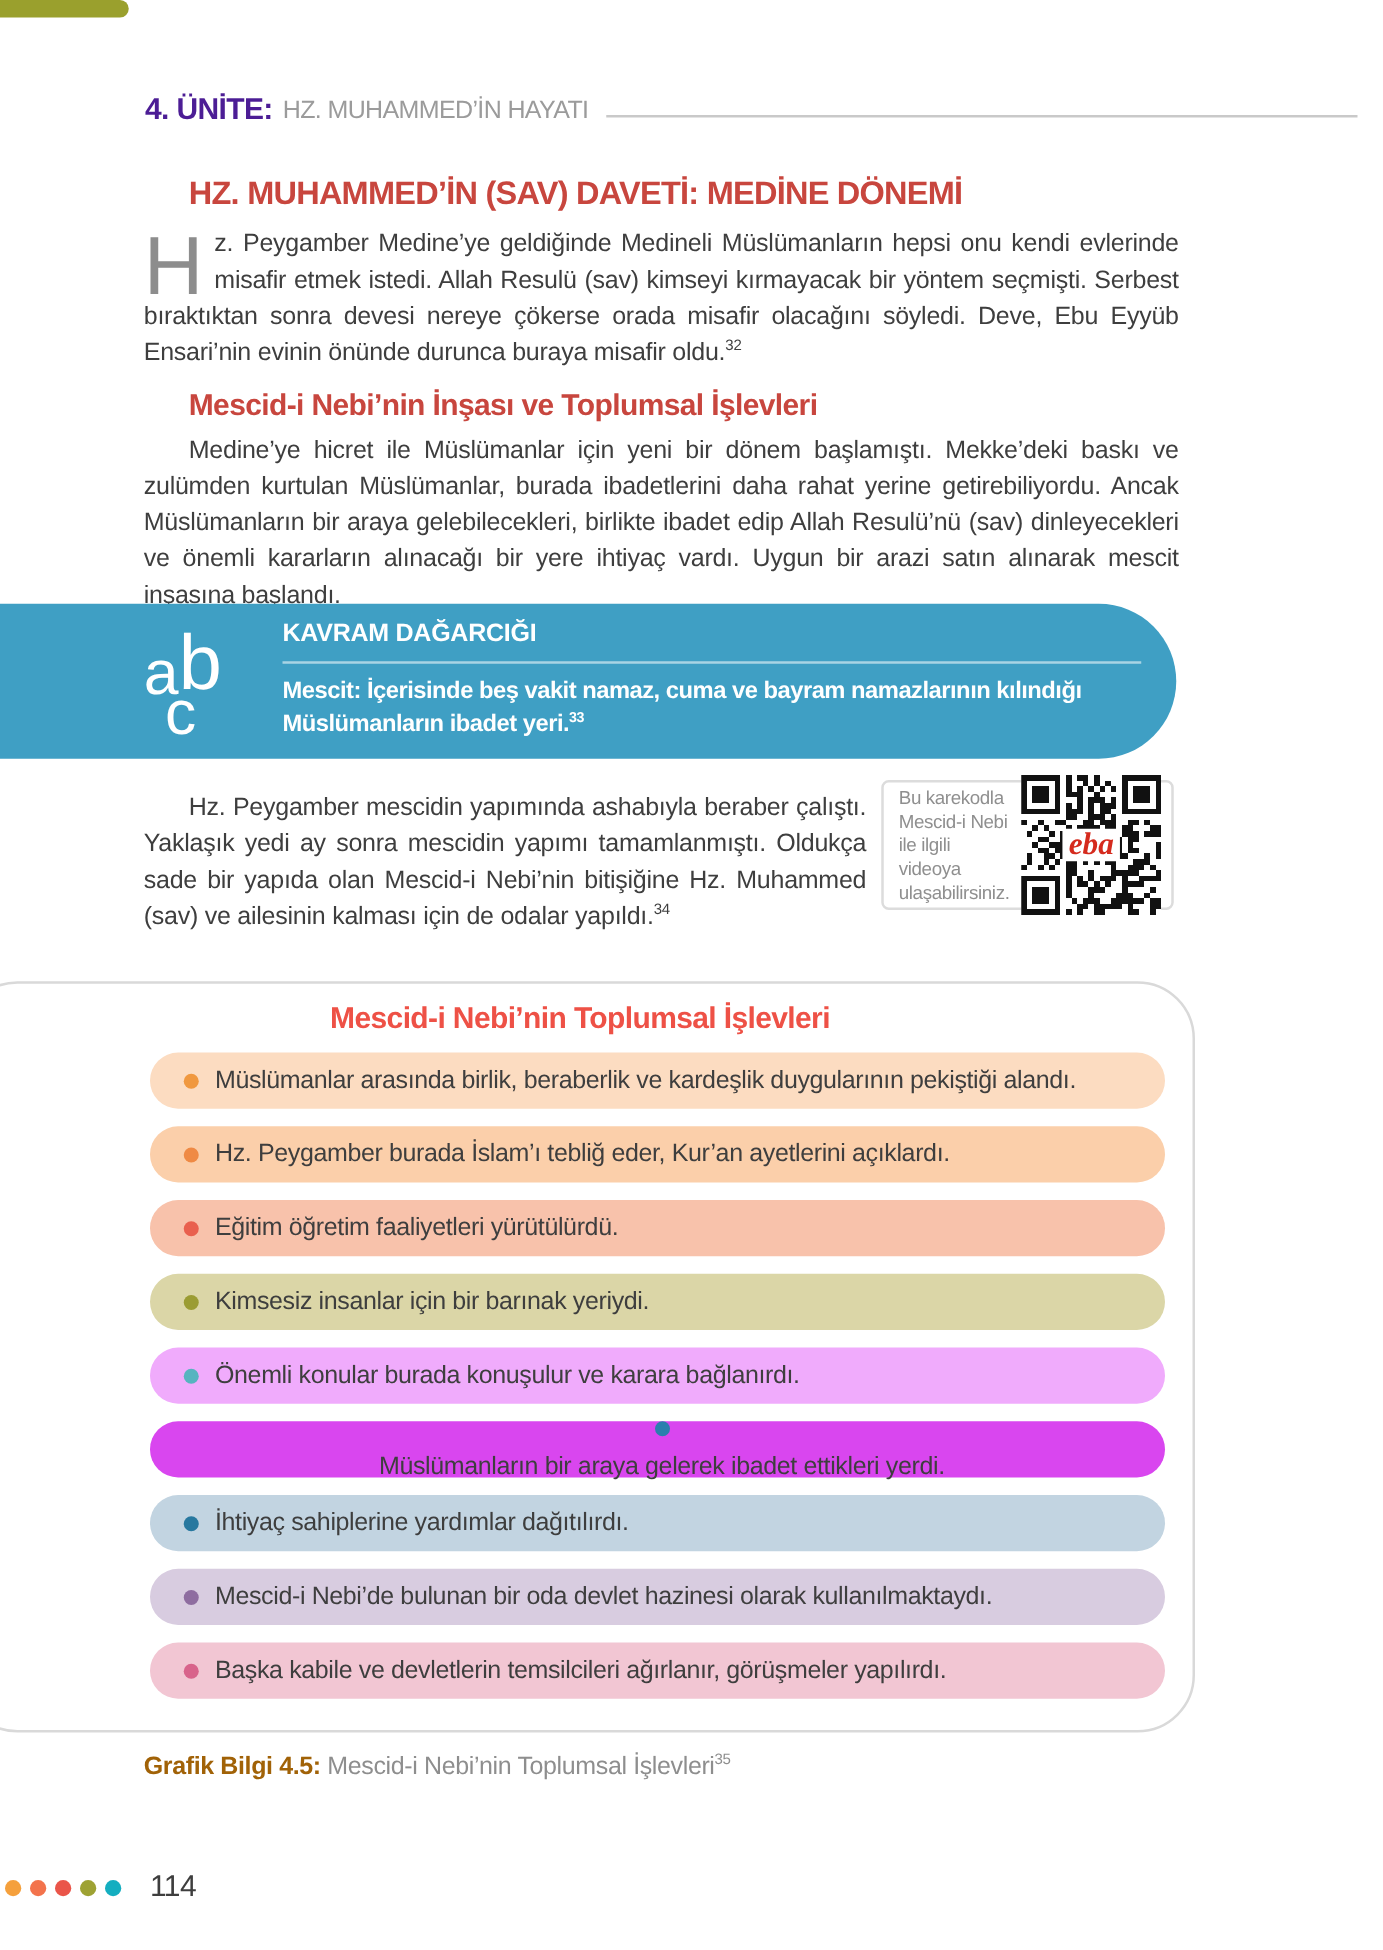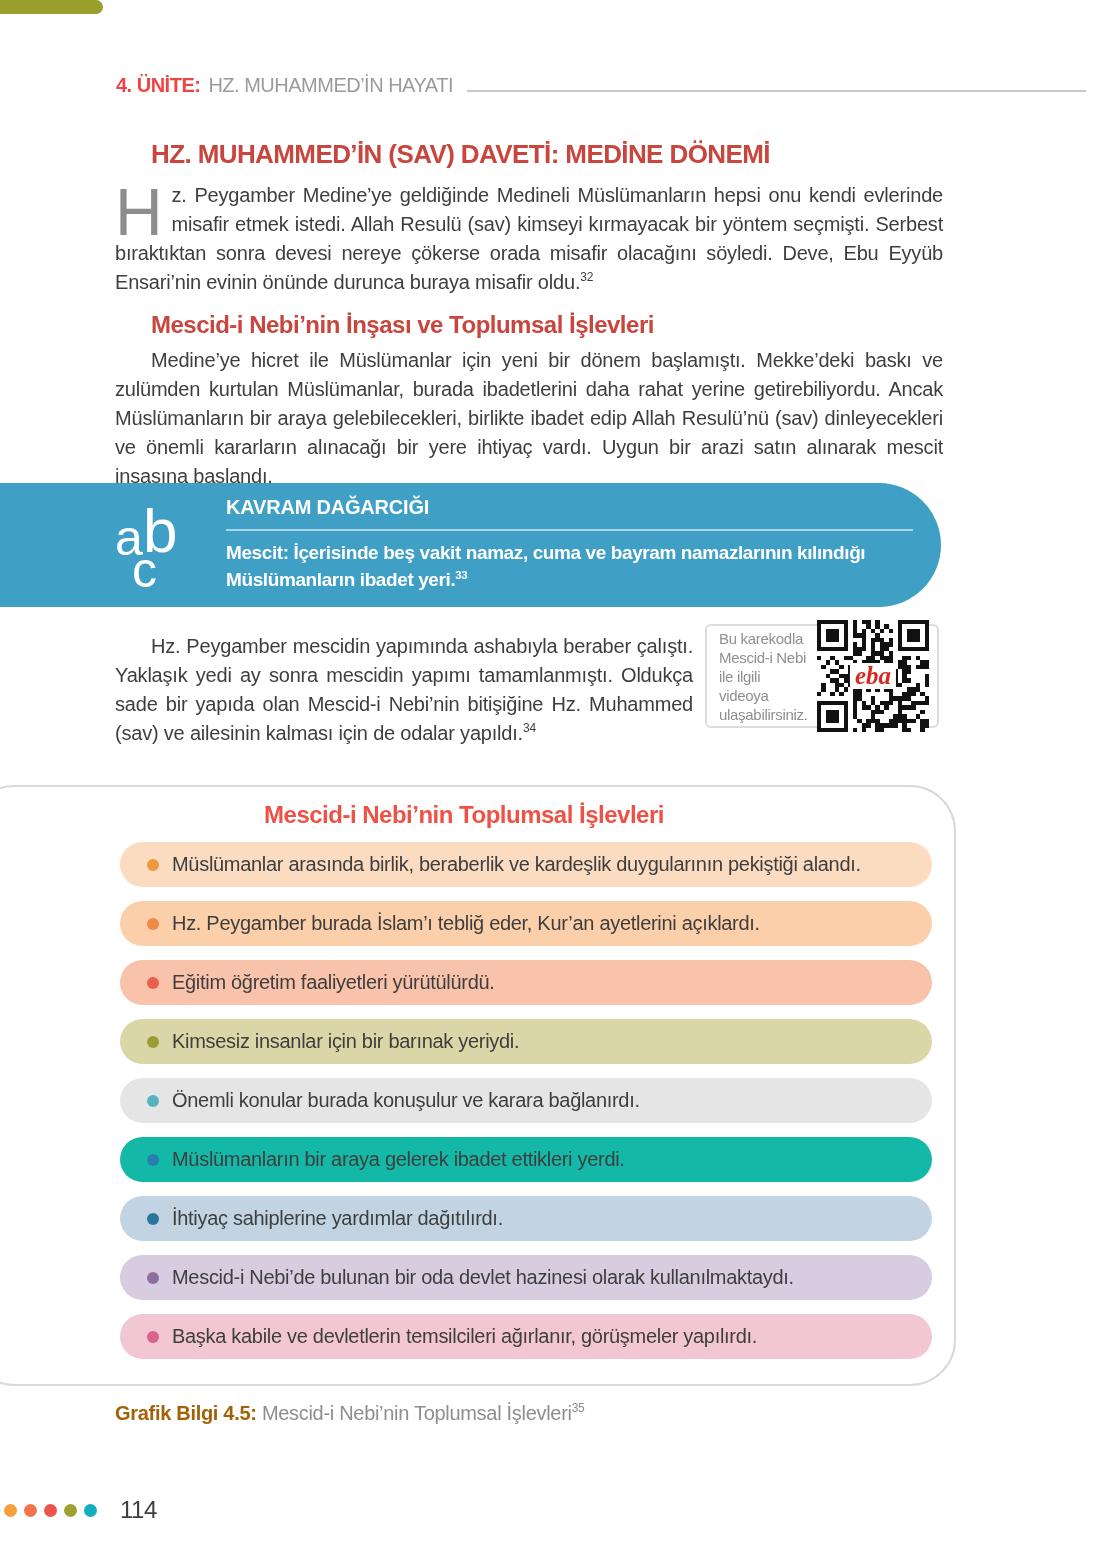--- a/index.html
+++ b/index.html
@@ -8,21 +8,21 @@
     position:relative; width:1106px; height:1560px; background:#ffffff;
     overflow:hidden; font-family:"Liberation Sans", sans-serif; color:#3e3e3e;
   }
   sup { font-size:60%; vertical-align:super; line-height:0; }
 
   
   .unit-bar { position:absolute; left:0; top:76; width:103px; height:14px;
               background:#9aa02d; border-radius:0 7px 7px 0; }
   .unit-row { position:absolute; left:116px; top:74px; width:970px;
               display:flex; align-items:center; gap:8px; }
-  .unit-label { font-size:20px; font-weight:bold; color:#ef4444; letter-spacing:-0.5px; white-space:nowrap; }
+  .unit-label { font-size:24px; font-weight:bold; color:#4c1d95; letter-spacing:-0.5px; white-space:nowrap; }
   .unit-title { font-size:20px; color:#9b9b9b; letter-spacing:-0.5px; white-space:nowrap; }
   .unit-line { flex:1; height:2px; background:#c9c9c9; margin-left:6px; margin-top:10px; }
 
   
   .main-title { position:absolute; left:151px; top:139px; font-size:26px; font-weight:bold;
                 color:#c8463e; letter-spacing:-0.6px; }
   .para { position:absolute; text-align:justify; font-size:20px; line-height:29px; color:#3e3e3e;
           letter-spacing:-0.2px; }
   .p1 { left:115px; top:181px; width:828px; }
   .dropcap { float:left; font-size:66px; line-height:54px; padding-top:4px;
@@ -150,25 +150,25 @@
         <span class="func-text">Hz. Peygamber burada İslam’ı tebliğ eder, Kur’an ayetlerini açıklardı.</span>
       </div>
     <div class="func-item" style="top: 173px; background: rgb(248, 194, 171);">
         <span class="bullet" style="background: rgb(233, 96, 78);"></span>
         <span class="func-text">Eğitim öğretim faaliyetleri yürütülürdü.</span>
       </div>
     <div class="func-item" style="top: 232px; background: rgb(219, 214, 167);">
         <span class="bullet" style="background: rgb(155, 156, 51);"></span>
         <span class="func-text">Kimsesiz insanlar için bir barınak yeriydi.</span>
       </div>
-    <div class="func-item" style="top: 291px; background: #e5e5e5;">
+    <div class="func-item" style="top: 291px; background: #f0abfc;">
         <span class="bullet" style="background: rgb(86, 180, 192);"></span>
         <span class="func-text">Önemli konular burada konuşulur ve karara bağlanırdı.</span>
       </div>
-    <div class="func-item" style="top: 350px; background: #14b8a6;">
+    <div class="func-item" style="top: 350px; background: #d946ef; flex-direction: column;">
         <span class="bullet" style="background: rgb(43, 127, 174);"></span>
         <span class="func-text">Müslümanların bir araya gelerek ibadet ettikleri yerdi.</span>
       </div>
     <div class="func-item" style="top: 409px; background: rgb(194, 212, 225);">
         <span class="bullet" style="background: rgb(39, 120, 159);"></span>
         <span class="func-text">İhtiyaç sahiplerine yardımlar dağıtılırdı.</span>
       </div>
     <div class="func-item" style="top: 468px; background: rgb(216, 204, 224);">
         <span class="bullet" style="background: rgb(142, 109, 160);"></span>
         <span class="func-text">Mescid-i Nebi’de bulunan bir oda devlet hazinesi olarak kullanılmaktaydı.</span>

